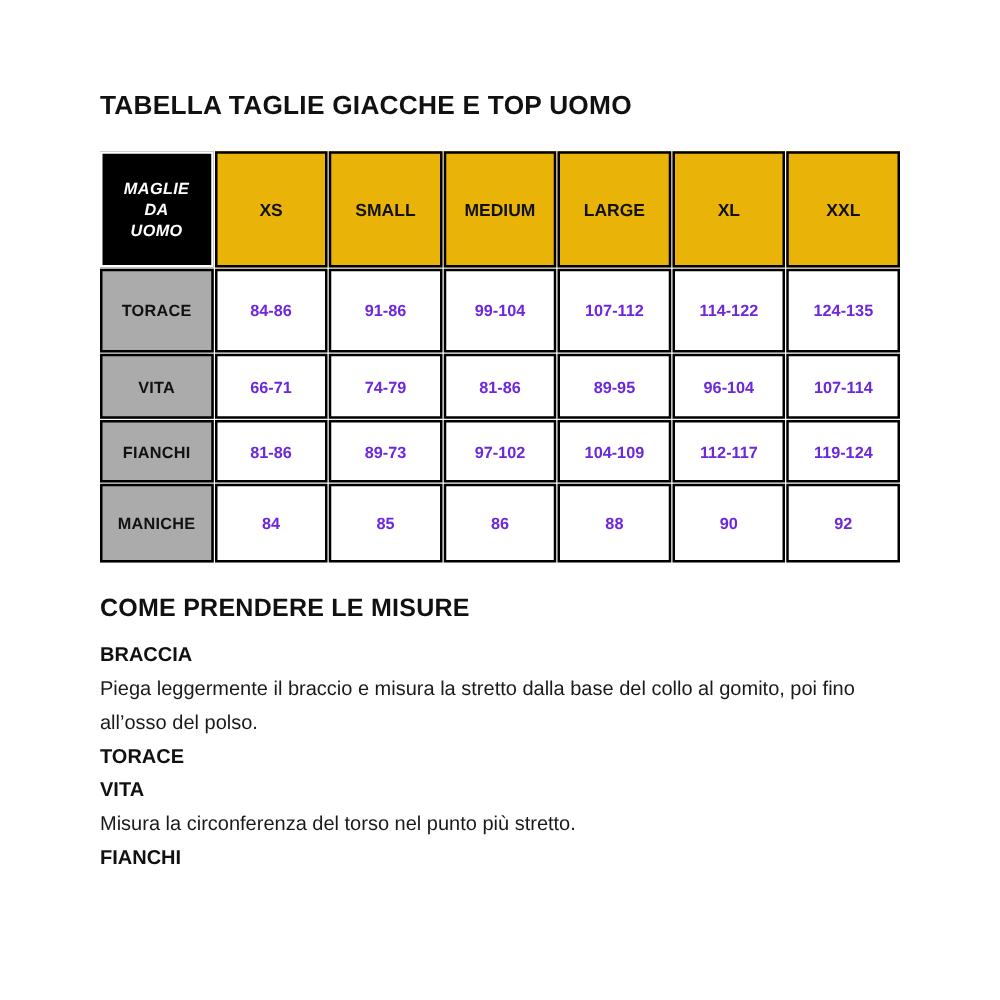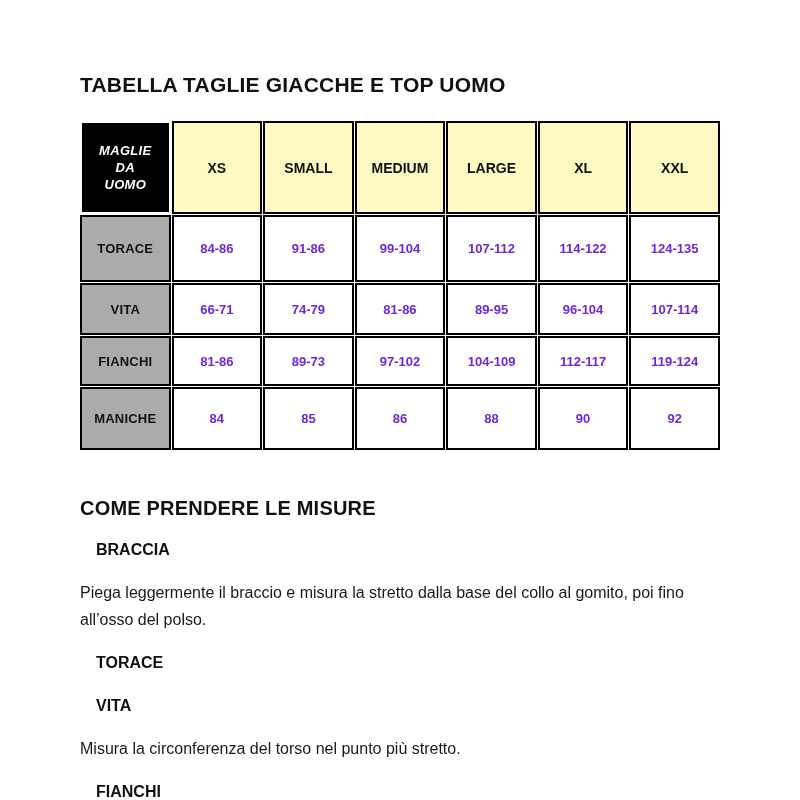--- a/index.html
+++ b/index.html
@@ -34,21 +34,21 @@
   }
   table.size-table th, table.size-table td {
     border: 2px solid #000000;
     text-align: center;
     vertical-align: middle;
     font-weight: bold;
     padding: 0 2px;
     overflow: hidden;
   }
   table.size-table thead th {
-    background: #fef9c3;
+    background: #eab308;
     height: 93px;
     font-size: 14px;
     color: #111111;
   }
   table.size-table thead th.corner {
     background: #000000;
     border: 2px solid #ffffff;
     color: #ffffff;
     font-size: 13px;
     line-height: 17px;
@@ -65,29 +65,29 @@
     background: #ffffff;
     font-size: 13px;
     color: #6d28d9;
   }
   tr.r-torace th, tr.r-torace td { height: 67px; }
   tr.r-vita th, tr.r-vita td { height: 52px; }
   tr.r-fianchi th, tr.r-fianchi td { height: 50px; }
   tr.r-maniche th, tr.r-maniche td { height: 63px; }
 
   .measure-title {
-    margin: 45px 0 12px 0;
+    margin: 24px 0 12px 0;
     font-size: 20px;
     line-height: 24px;
     font-weight: bold;
     color: #111111;
     letter-spacing: 0.2px;
   }
   .measure-section h3 {
-    margin: 16px;
+    margin: 0;
     font-size: 16px;
     line-height: 27px;
     font-weight: bold;
     color: #111111;
   }
   .measure-section p {
     margin: 0;
     font-size: 16px;
     line-height: 27px;
     font-weight: normal;

